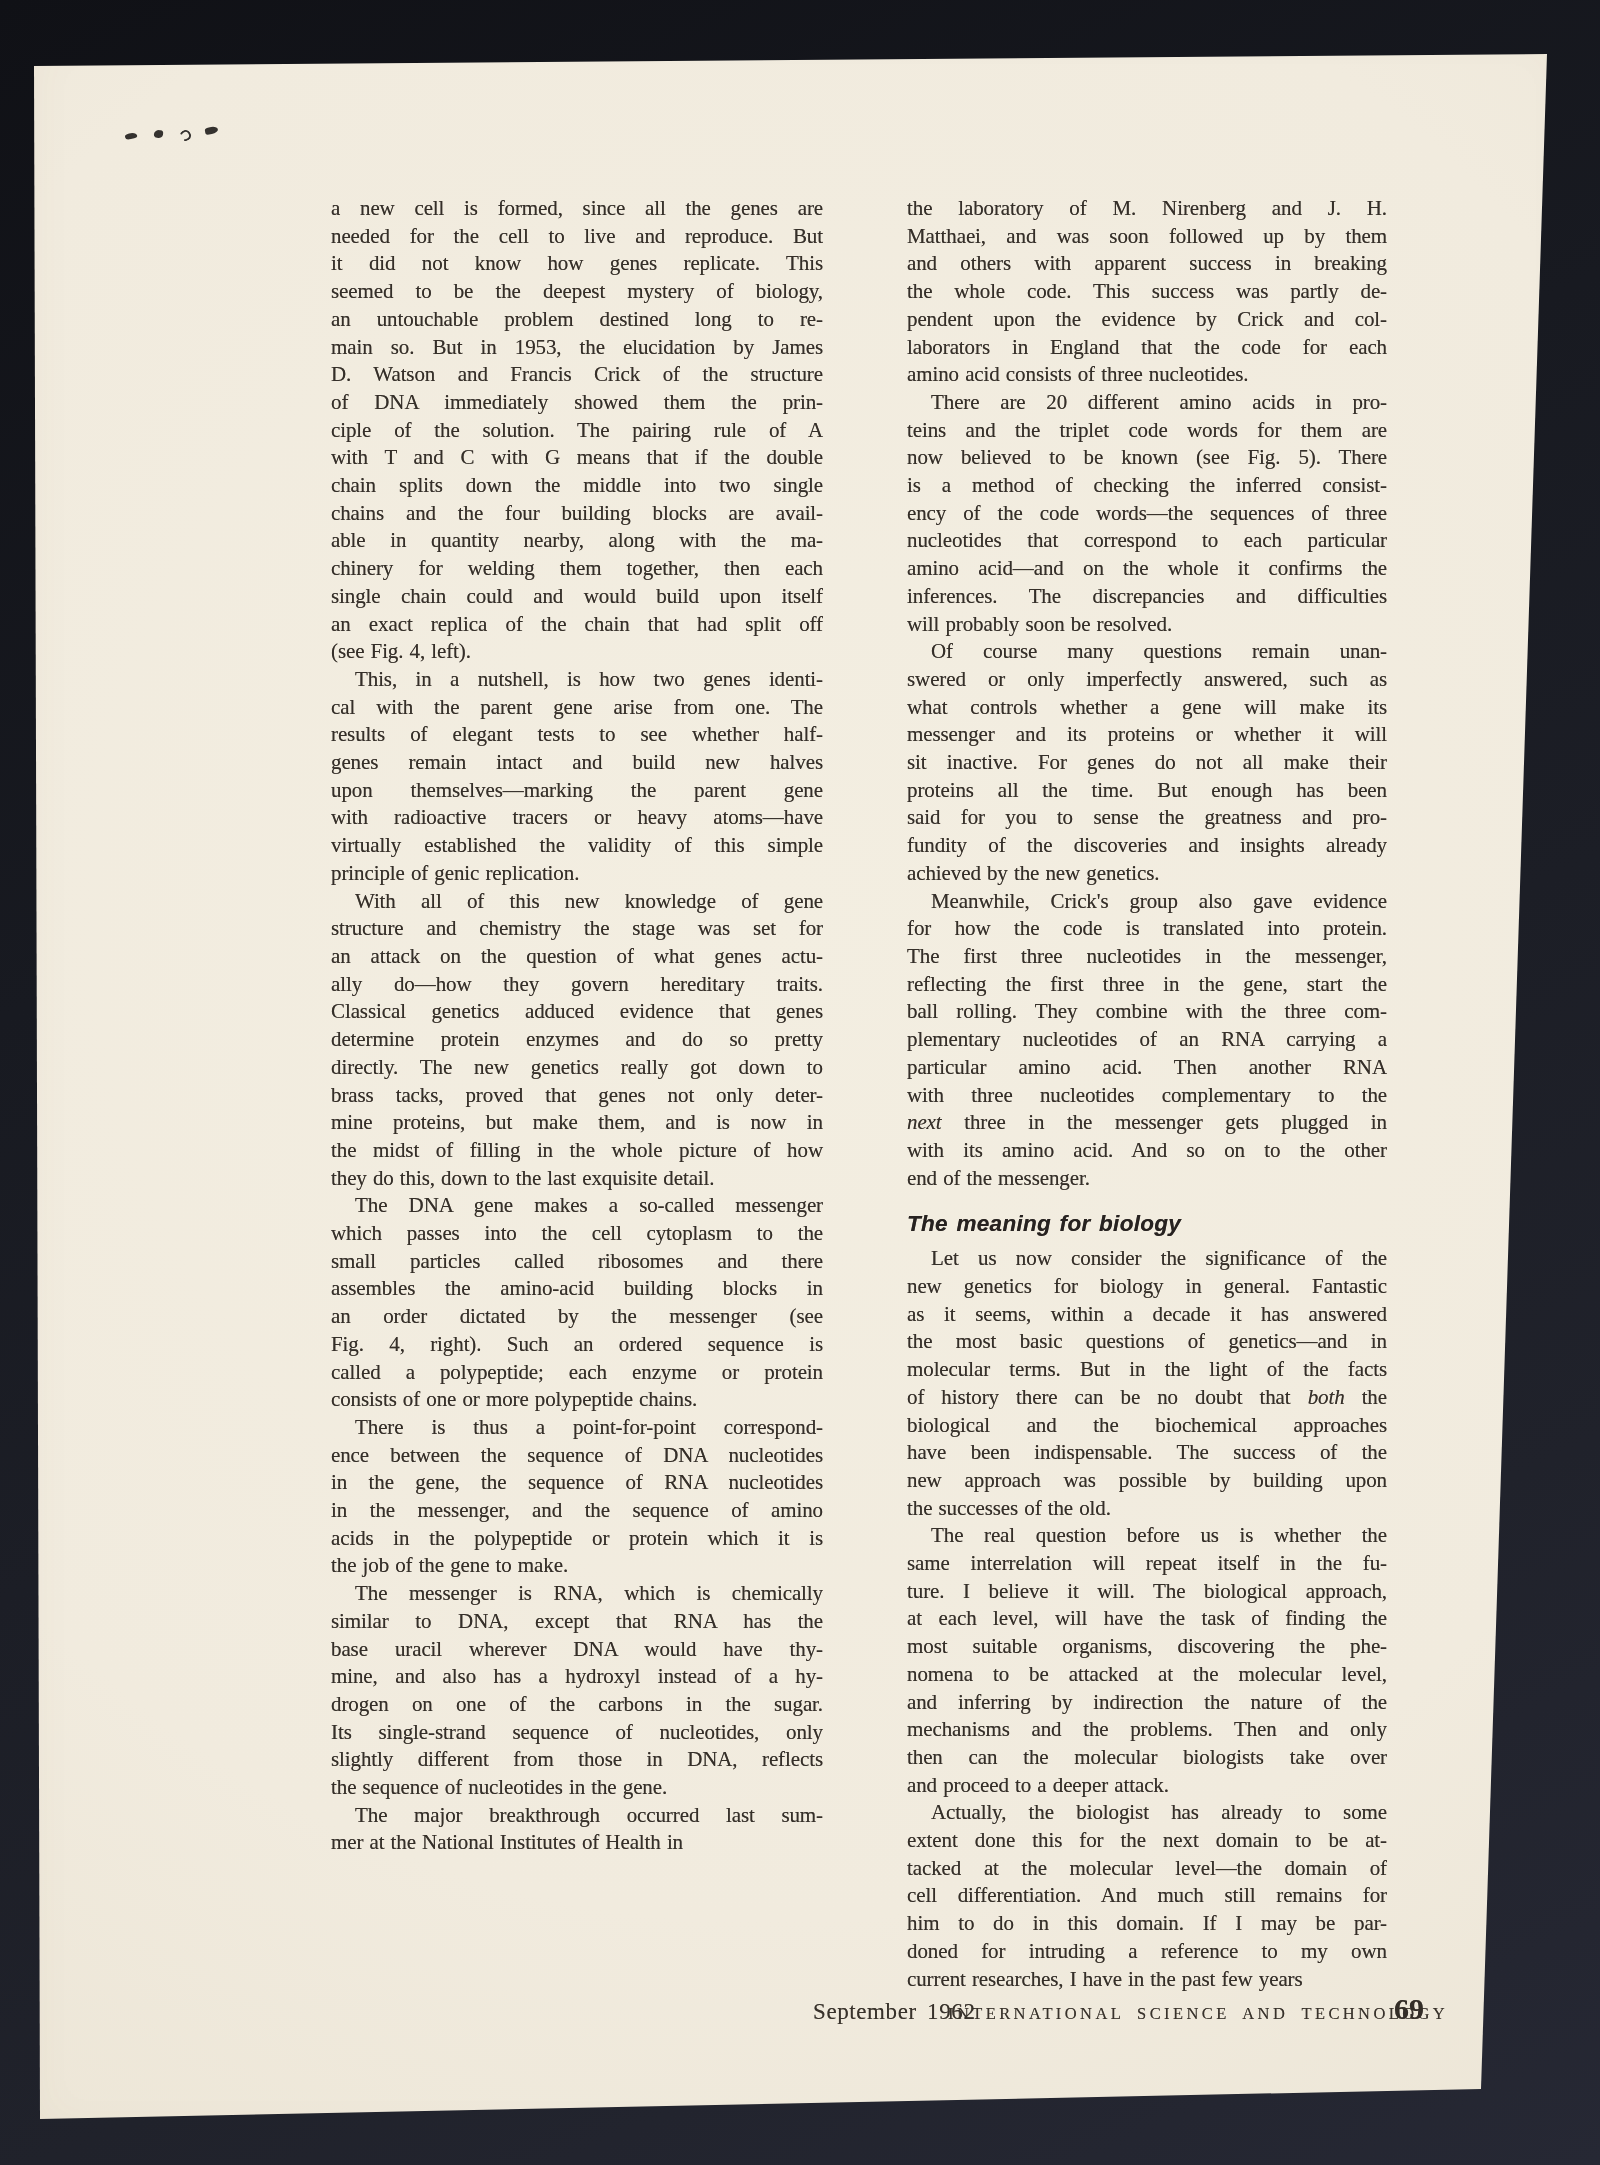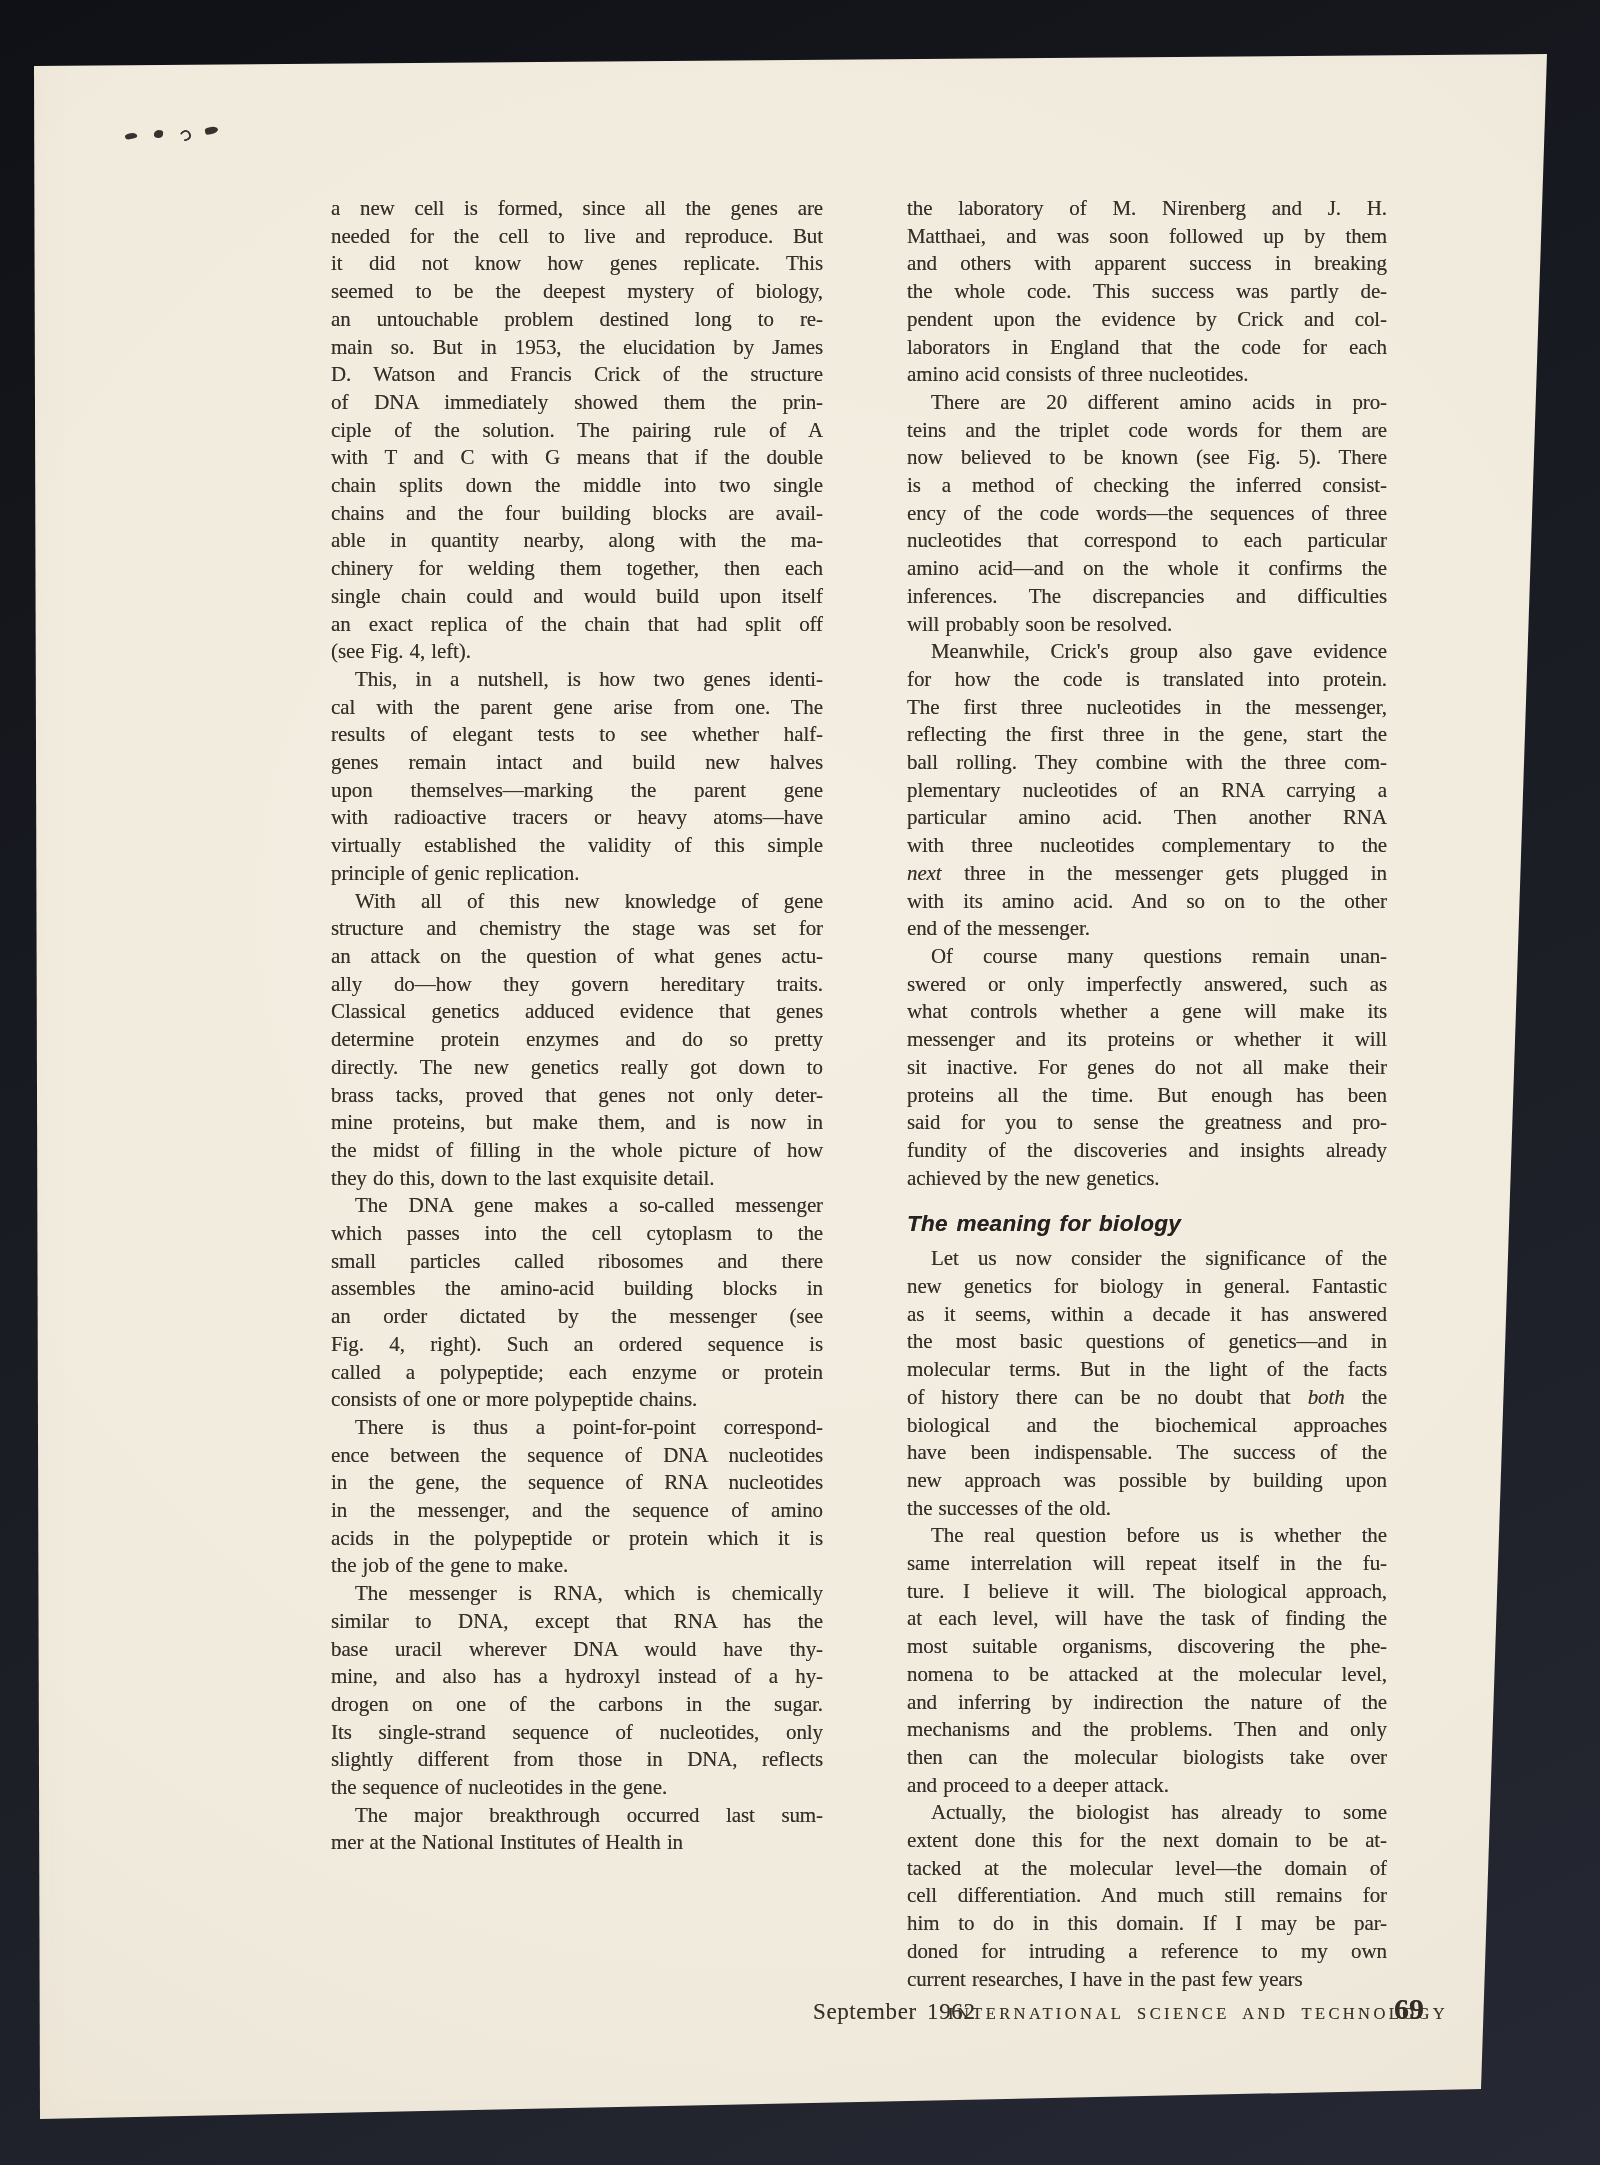--- a/index.html
+++ b/index.html
@@ -166,43 +166,43 @@
           <div class="line">teins and the triplet code words for them are</div>
           <div class="line">now believed to be known (see Fig. 5). There</div>
           <div class="line">is a method of checking the inferred consist-</div>
           <div class="line">ency of the code words—the sequences of three</div>
           <div class="line">nucleotides that correspond to each particular</div>
           <div class="line">amino acid—and on the whole it confirms the</div>
           <div class="line">inferences. The discrepancies and difficulties</div>
           <div class="line last">will probably soon be resolved.</div>
         </div>
         <div class="para indent">
+          <div class="line">Of course many questions remain unan-</div>
+          <div class="line">swered or only imperfectly answered, such as</div>
+          <div class="line">what controls whether a gene will make its</div>
+          <div class="line">messenger and its proteins or whether it will</div>
+          <div class="line">sit inactive. For genes do not all make their</div>
+          <div class="line">proteins all the time. But enough has been</div>
+          <div class="line">said for you to sense the greatness and pro-</div>
+          <div class="line">fundity of the discoveries and insights already</div>
+          <div class="line last">achieved by the new genetics.</div>
+        </div>
+        <div class="para indent">
           <div class="line">Meanwhile, Crick's group also gave evidence</div>
           <div class="line">for how the code is translated into protein.</div>
           <div class="line">The first three nucleotides in the messenger,</div>
           <div class="line">reflecting the first three in the gene, start the</div>
           <div class="line">ball rolling. They combine with the three com-</div>
           <div class="line">plementary nucleotides of an RNA carrying a</div>
           <div class="line">particular amino acid. Then another RNA</div>
           <div class="line">with three nucleotides complementary to the</div>
           <div class="line"><i>next</i> three in the messenger gets plugged in</div>
           <div class="line">with its amino acid. And so on to the other</div>
           <div class="line last">end of the messenger.</div>
         </div>
-        <div class="para indent">
-          <div class="line">Of course many questions remain unan-</div>
-          <div class="line">swered or only imperfectly answered, such as</div>
-          <div class="line">what controls whether a gene will make its</div>
-          <div class="line">messenger and its proteins or whether it will</div>
-          <div class="line">sit inactive. For genes do not all make their</div>
-          <div class="line">proteins all the time. But enough has been</div>
-          <div class="line">said for you to sense the greatness and pro-</div>
-          <div class="line">fundity of the discoveries and insights already</div>
-          <div class="line last">achieved by the new genetics.</div>
-        </div>
         <div class="col-heading">The meaning for biology</div>
         <div class="para indent">
           <div class="line">Let us now consider the significance of the</div>
           <div class="line">new genetics for biology in general. Fantastic</div>
           <div class="line">as it seems, within a decade it has answered</div>
           <div class="line">the most basic questions of genetics—and in</div>
           <div class="line">molecular terms. But in the light of the facts</div>
           <div class="line">of history there can be no doubt that <i>both</i> the</div>
           <div class="line">biological and the biochemical approaches</div>
           <div class="line">have been indispensable. The success of the</div>

